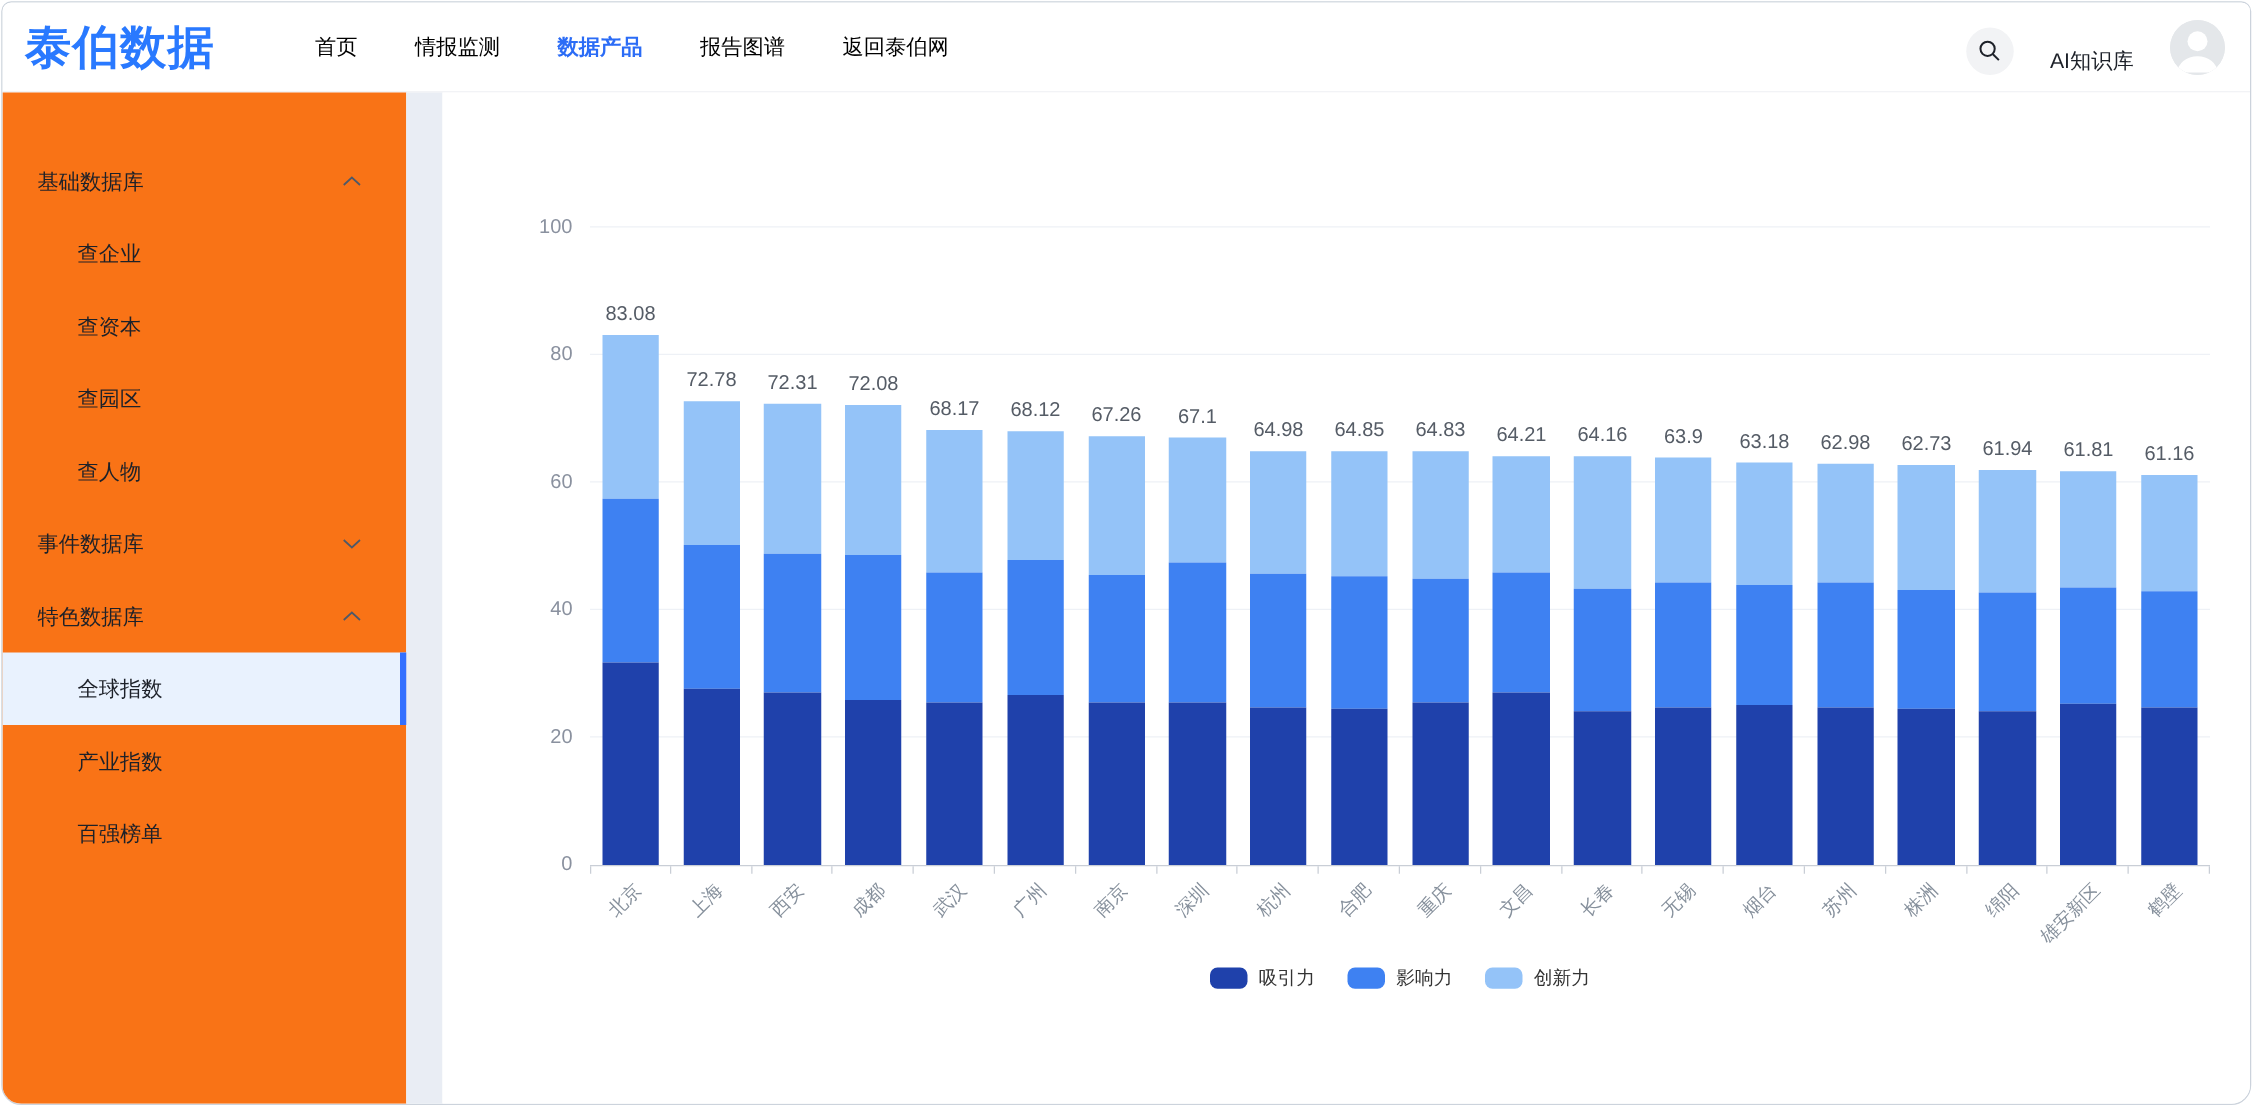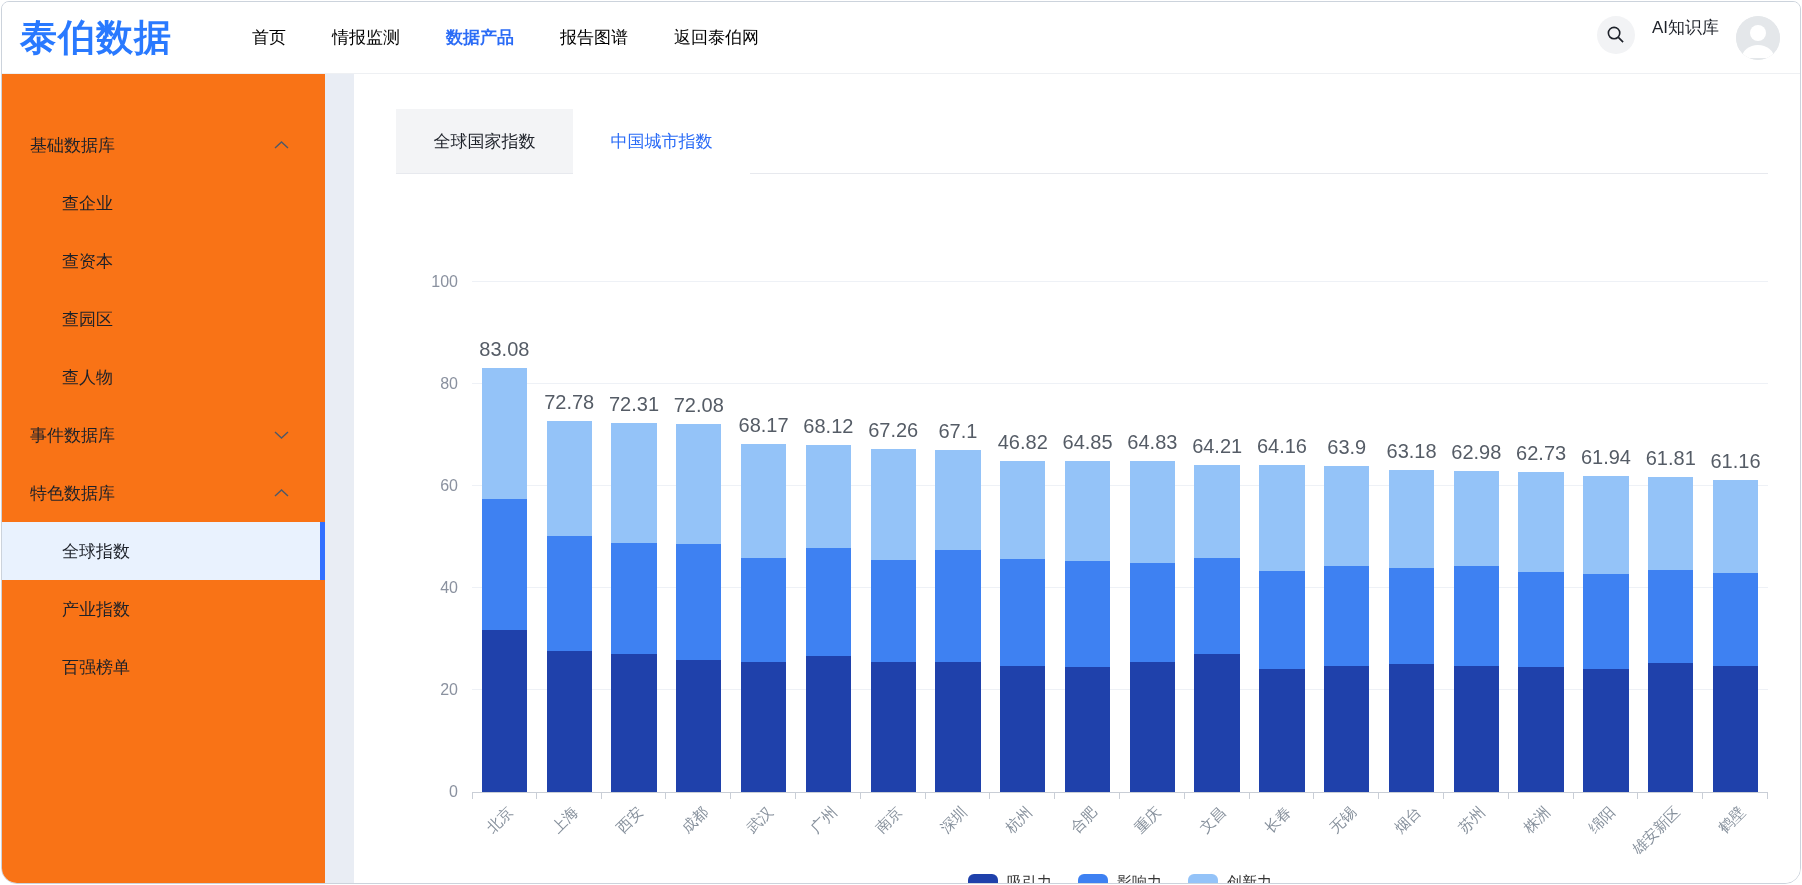--- a/index.html
+++ b/index.html
@@ -8,21 +8,21 @@
   .window { width:1800px; height:883px; margin:1px; background:#fff; border:1px solid #ccd3dc;
             border-radius:8px 8px 16px 16px; overflow:hidden; display:flex; flex-direction:column; }
 
   
   .header { height:72px; flex:0 0 72px; display:flex; align-items:center; padding:0 20px 0 18px;
             border-bottom:1px solid #eef0f3; background:#fff; }
   .logo { font-size:37px; font-weight:bold; color:#2979ff; letter-spacing:1px; margin-right:80px; cursor:pointer; }
   .nav { display:flex; align-items:center; gap:46px; }
   .nav-item { font-size:17px; color:#000000; cursor:pointer; white-space:nowrap; }
   .nav-item.active { color:#2b6cf6; font-weight:bold; }
-  .header-right { margin-left:auto; display:flex; align-items:flex-start; gap:17px; }
+  .header-right { margin-left:auto; display:flex; align-items:flex-end; gap:29px; }
   .search-btn { width:38px; height:38px; border-radius:50%; background:#f2f3f5; display:flex;
                 align-items:center; justify-content:center; cursor:pointer; }
   .ai-link { font-size:17px; cursor:pointer; }
   .avatar { width:44px; height:44px; border-radius:50%; background:#e4e7ea; overflow:hidden; cursor:pointer; }
 
   
   .page-body { flex:1; display:flex; min-height:0; }
   .sidebar { width:323px; flex:0 0 323px; padding-top:42px; background:#f97316; }
   .side-row { height:58px; display:flex; align-items:center; font-size:17px; cursor:pointer; position:relative; }
   .side-group-label { padding-left:28px; flex:1; }
@@ -44,21 +44,21 @@
   .chart { position:relative; margin:108px 32px 0 118px; }
   .plot { position:relative; height:511px; border-bottom:1px solid #c9ced6; }
   .gridline { position:absolute; left:0; right:0; height:1px; background:#eef1f6; }
   .y-labels { position:absolute; left:-70px; top:0; bottom:0; width:56px; }
   .y-tick-label { position:absolute; right:0; transform:translateY(50%); font-size:16px; color:#8a919f; }
   .bars { position:absolute; inset:0; display:flex; align-items:flex-end; }
   .bar-cell { flex:1; position:relative; height:100%; }
   .bar-stack { position:absolute; bottom:0; left:15%; width:70%; display:flex; flex-direction:column; cursor:pointer; }
   .bar-seg { width:100%; }
   .bar-value { position:absolute; left:50%; transform:translateX(-50%); white-space:nowrap;
-               font-size:20px; color:#555c66; }
+               font-size:16px; color:#555c66; }
   .x-labels { display:flex; height:78px; position:relative; }
   .x-cell { flex:1; position:relative; }
   .x-cell::before { content:''; position:absolute; right:0; top:0; width:1px; height:6px; background:#c9ced6; }
   .x-labels::before { content:''; position:absolute; left:0; top:0; width:1px; height:6px; background:#c9ced6; }
   .x-label { position:absolute; top:10px; right:50%; transform-origin:100% 0; transform:rotate(-45deg);
              white-space:nowrap; font-size:15px; color:#86909c; }
 
   
   .legend { display:flex; justify-content:center; gap:26px; margin-top:2px; }
   .legend-item { display:flex; align-items:center; gap:9px; cursor:pointer; }
@@ -133,25 +133,20 @@
         </span>
       </div>
       <div class="side-row side-child active">全球指数</div>
       <div class="side-row side-child">产业指数</div>
       <div class="side-row side-child">百强榜单</div>
     </div>
 
     <div class="gutter"></div>
 
     <div class="main">
-      <div class="tabs">
-        <div class="tab">全球国家指数</div>
-        <div class="tab active">中国城市指数</div>
-        <div class="tab-filler"></div>
-      </div>
 
       <div class="chart">
         <div class="plot">
           <div class="y-labels">
               <span class="y-tick-label" style="bottom: 0%;">0</span>
               <span class="y-tick-label" style="bottom: 20%;">20</span>
               <span class="y-tick-label" style="bottom: 40%;">40</span>
               <span class="y-tick-label" style="bottom: 60%;">60</span>
               <span class="y-tick-label" style="bottom: 80%;">80</span>
               <span class="y-tick-label" style="bottom: 100%;">100</span>
@@ -225,21 +220,21 @@
                   <div class="bar-seg" style="height: 38.003%; background: rgb(31, 65, 171);"></div>
                 </div>
                 <span class="bar-value" style="bottom: calc(67.1% + 7px);">67.1</span>
               </div>
               <div class="bar-cell">
                 <div class="bar-stack" style="height: 64.98%;">
                   <div class="bar-seg" style="height: 29.8246%; background: rgb(148, 195, 248);"></div>
                   <div class="bar-seg" style="height: 32.0098%; background: rgb(62, 129, 242);"></div>
                   <div class="bar-seg" style="height: 38.1656%; background: rgb(31, 65, 171);"></div>
                 </div>
-                <span class="bar-value" style="bottom: calc(64.98% + 7px);">46.82</span>
+                <span class="bar-value" style="bottom: calc(64.98% + 7px);">64.98</span>
               </div>
               <div class="bar-cell">
                 <div class="bar-stack" style="height: 64.85%;">
                   <div class="bar-seg" style="height: 30.3007%; background: rgb(148, 195, 248);"></div>
                   <div class="bar-seg" style="height: 31.9198%; background: rgb(62, 129, 242);"></div>
                   <div class="bar-seg" style="height: 37.7795%; background: rgb(31, 65, 171);"></div>
                 </div>
                 <span class="bar-value" style="bottom: calc(64.85% + 7px);">64.85</span>
               </div>
               <div class="bar-cell">

